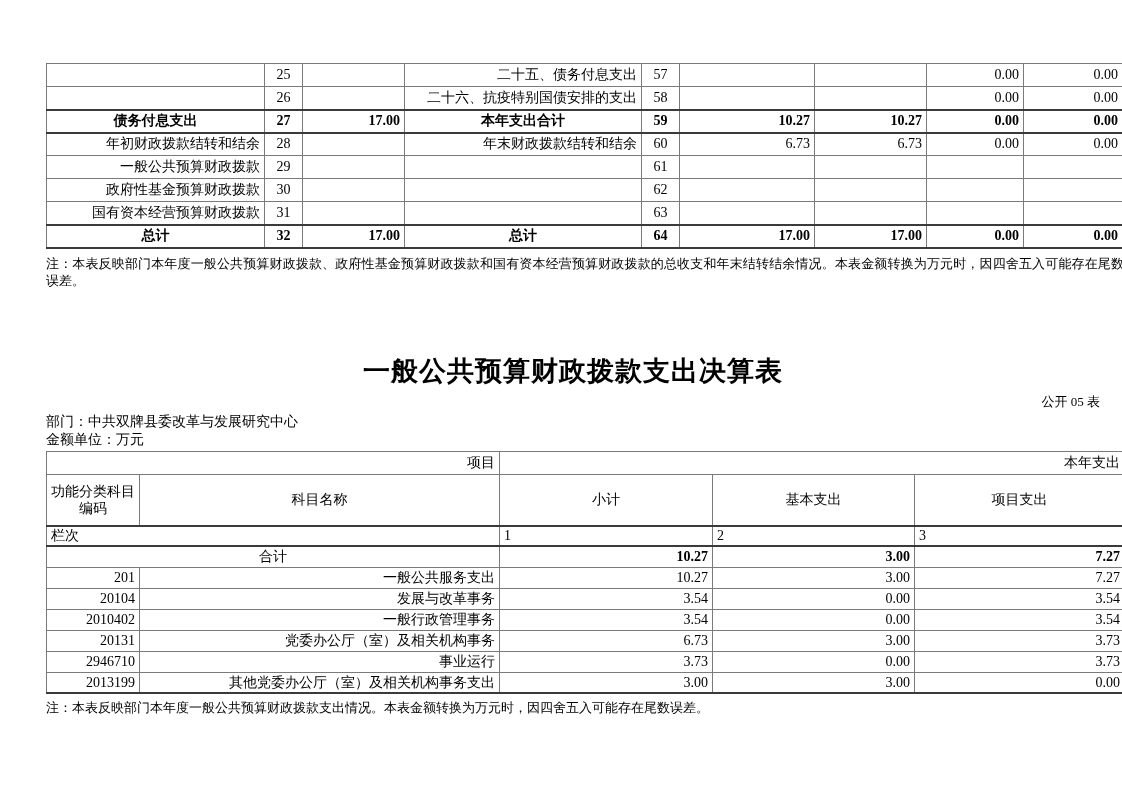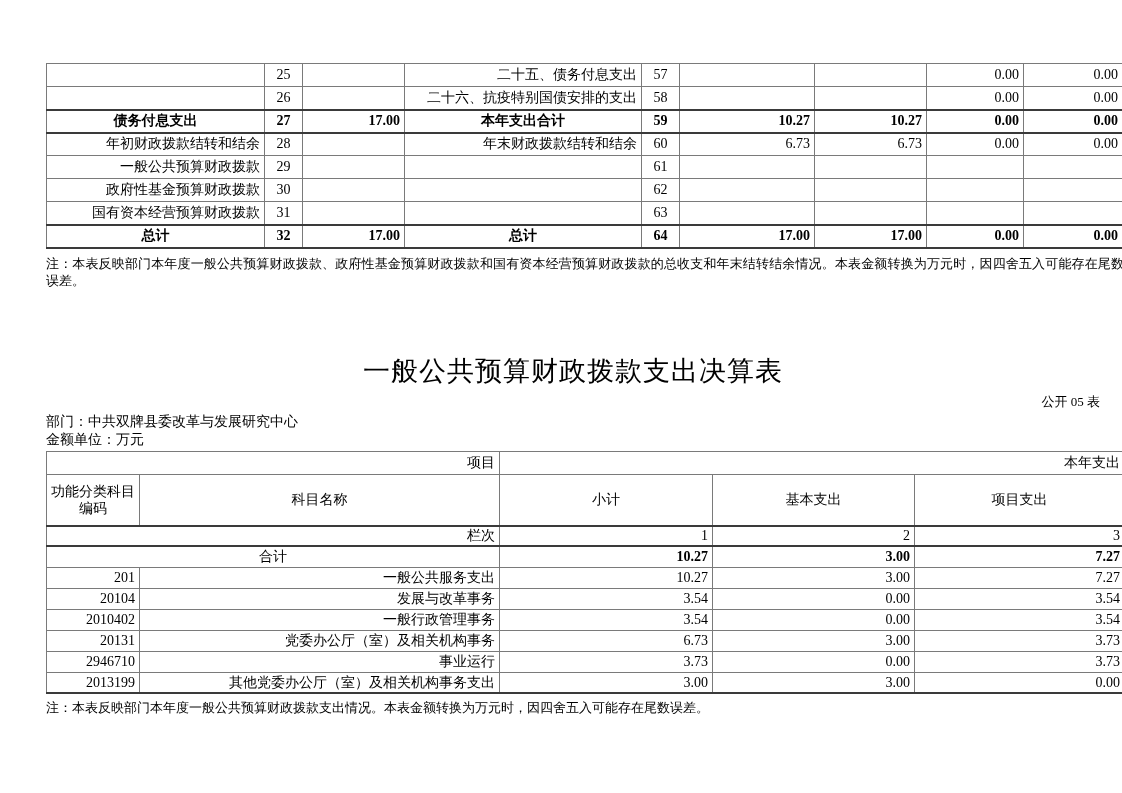--- a/index.html
+++ b/index.html
@@ -44,21 +44,21 @@
     text-align: justify;
   }
   .note2 { margin-top: 5px; width: 1078px; }
 
   
   .doc-title {
     margin-top: 64px;
     text-align: center;
     font-size: 27px;
     letter-spacing: 1px;
-    font-weight: normal;
+    font-weight: bold;
   }
   .table-code {
     margin: 4px 22px 0 0;
     text-align: right;
     font-size: 13px;
   }
   .meta-line {
     width: 1078px;
     margin: 2px 22px 1px 22px;
     display: flex;
@@ -71,21 +71,21 @@
   .t2 { width: 1078px; margin: 2px 0 0 22px; }
   .t2 td { height: 21px; }
   .t2 tr.hdr1 td { height: 23px; text-align: right; }
   .t2 tr.hdr2 td {
     height: 52px;
     text-align: center;
     white-space: normal;
     line-height: 1.25;
     border-bottom: 2px solid #3a3a3a;
   }
-  .t2 tr.lanci td { height: 14px; text-align: right; }
+  .t2 tr.lanci td { height: 14px; text-align: left; }
   .t2 tr.total-row td {
     border-top: 2px solid #3a3a3a;
     border-bottom: 1px solid #7a7a7a;
   }
   .t2 tr.total-row td.num { font-weight: bold; }
   .t2 tr.last-row td, .t2 tbody tr:last-of-type td { border-bottom: 2px solid #3a3a3a; }
 </style>
 </head>
 <body>
 

